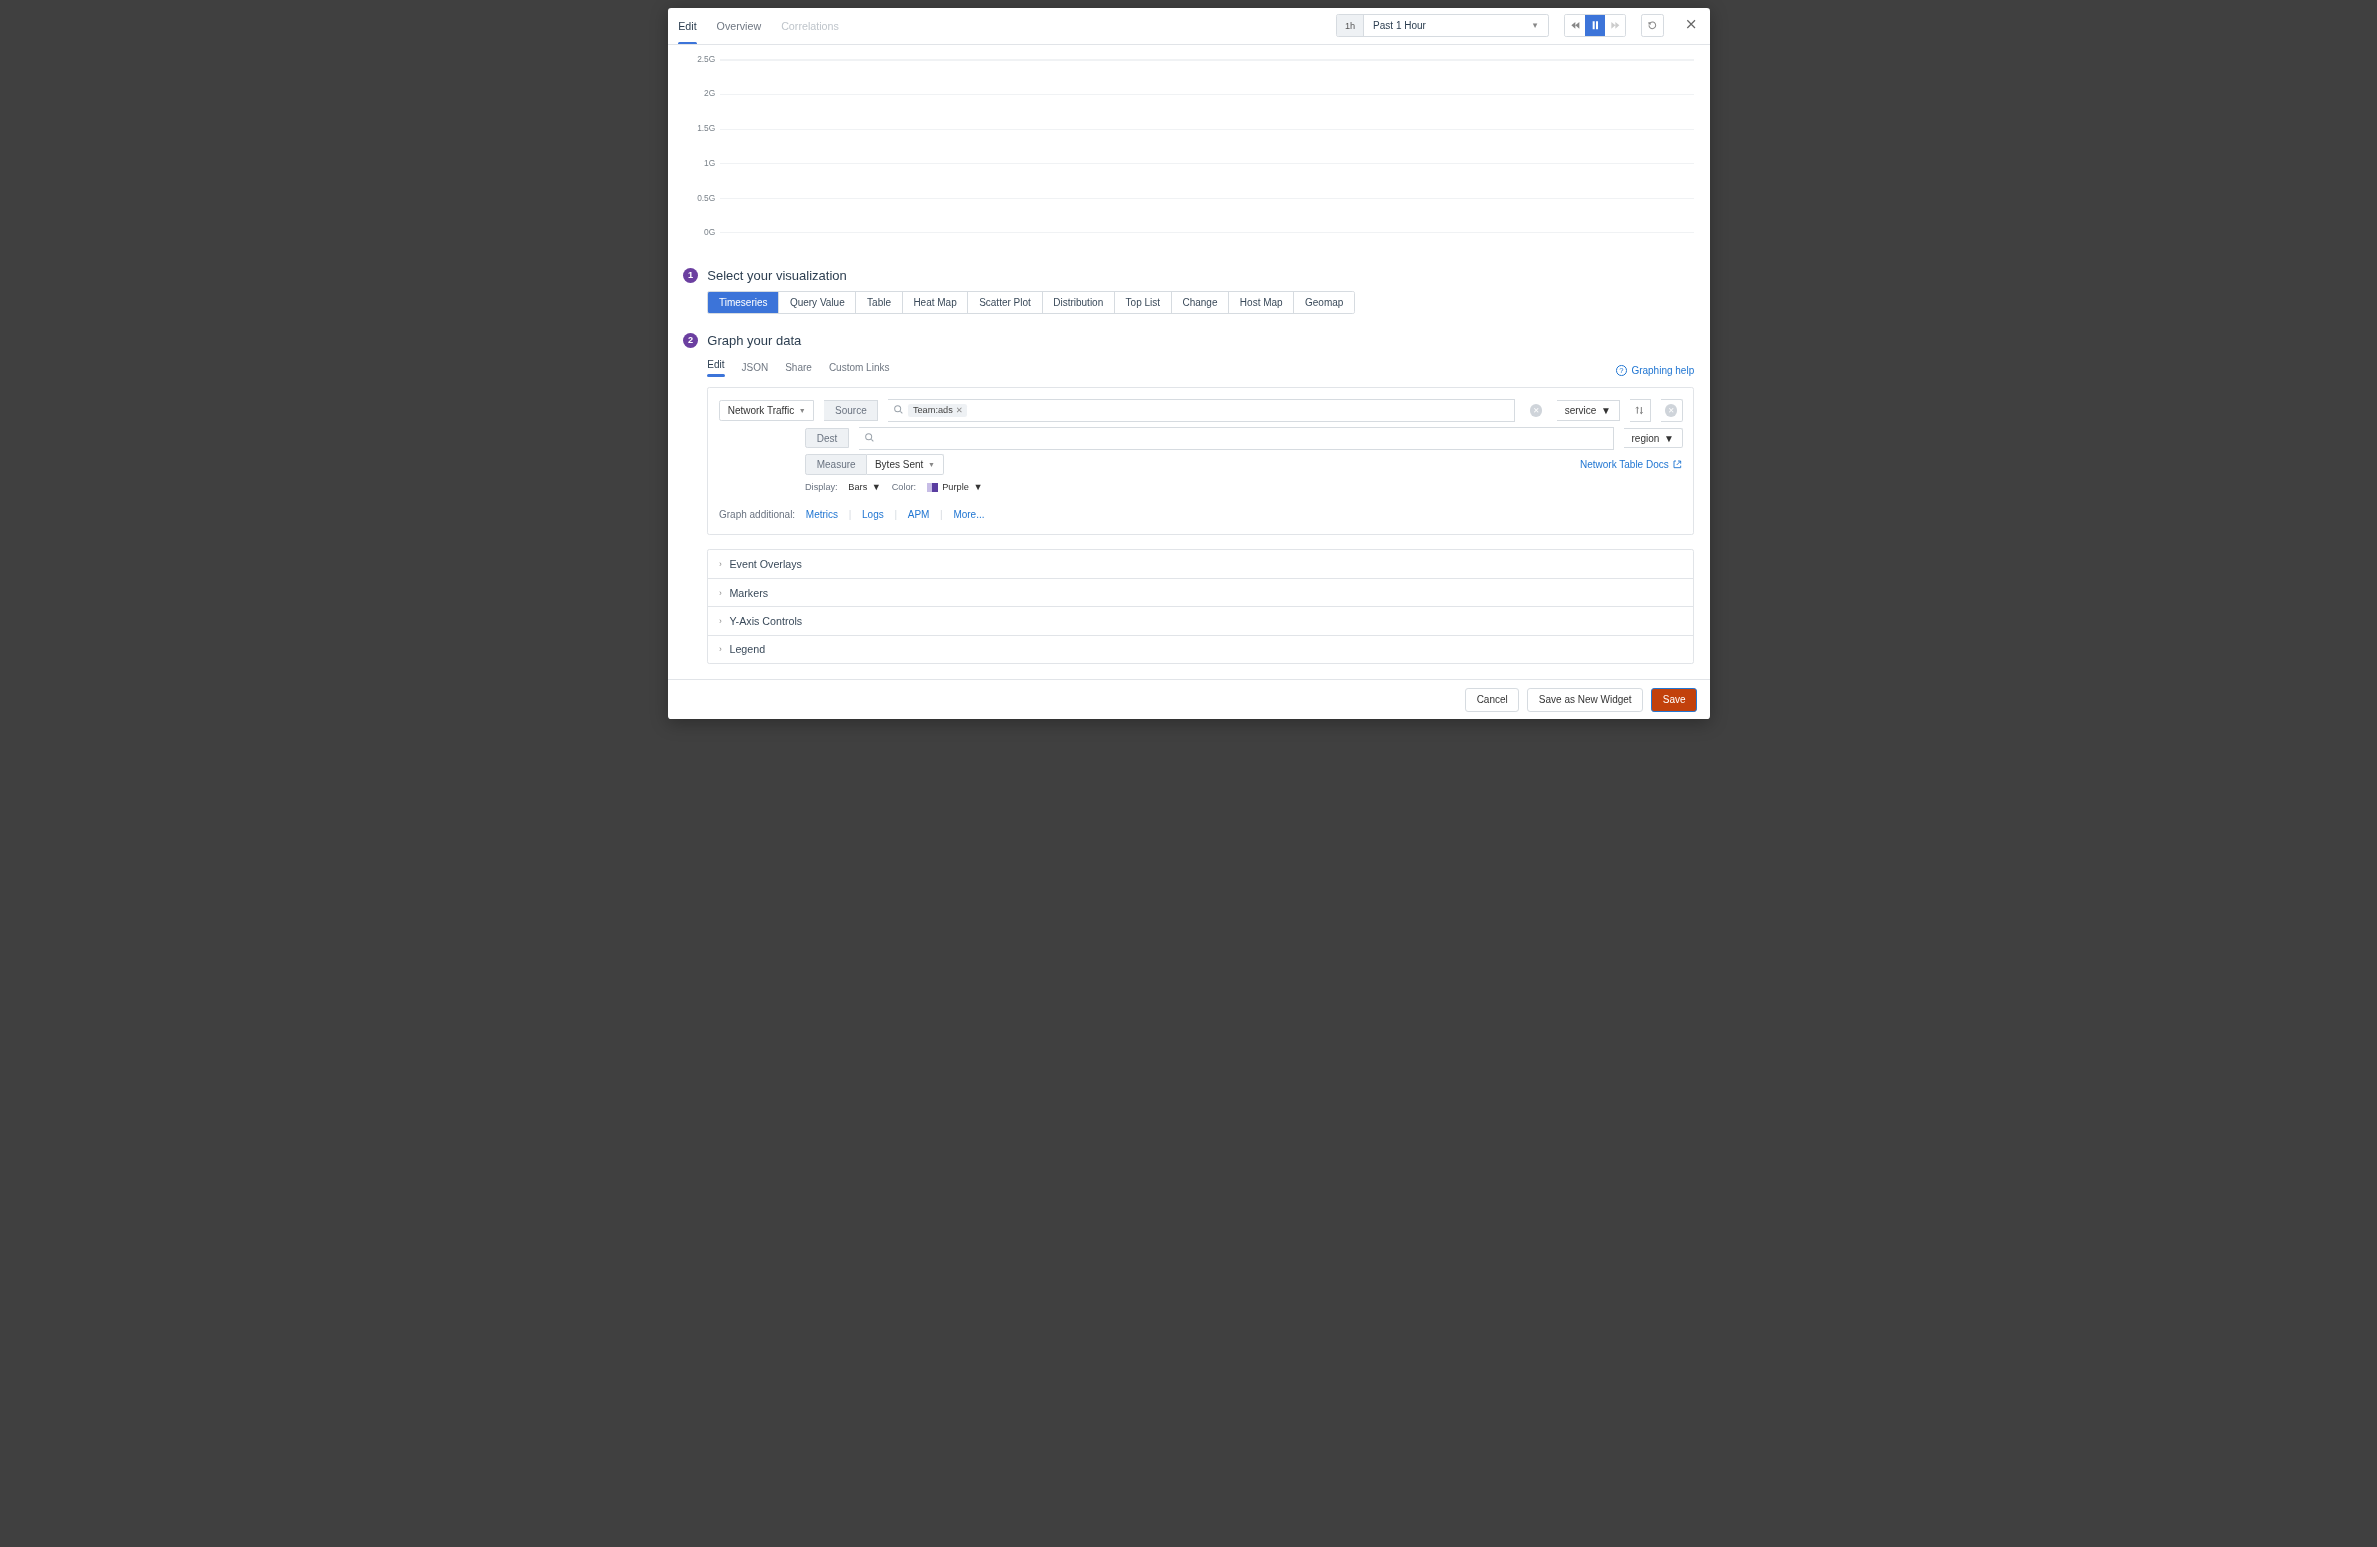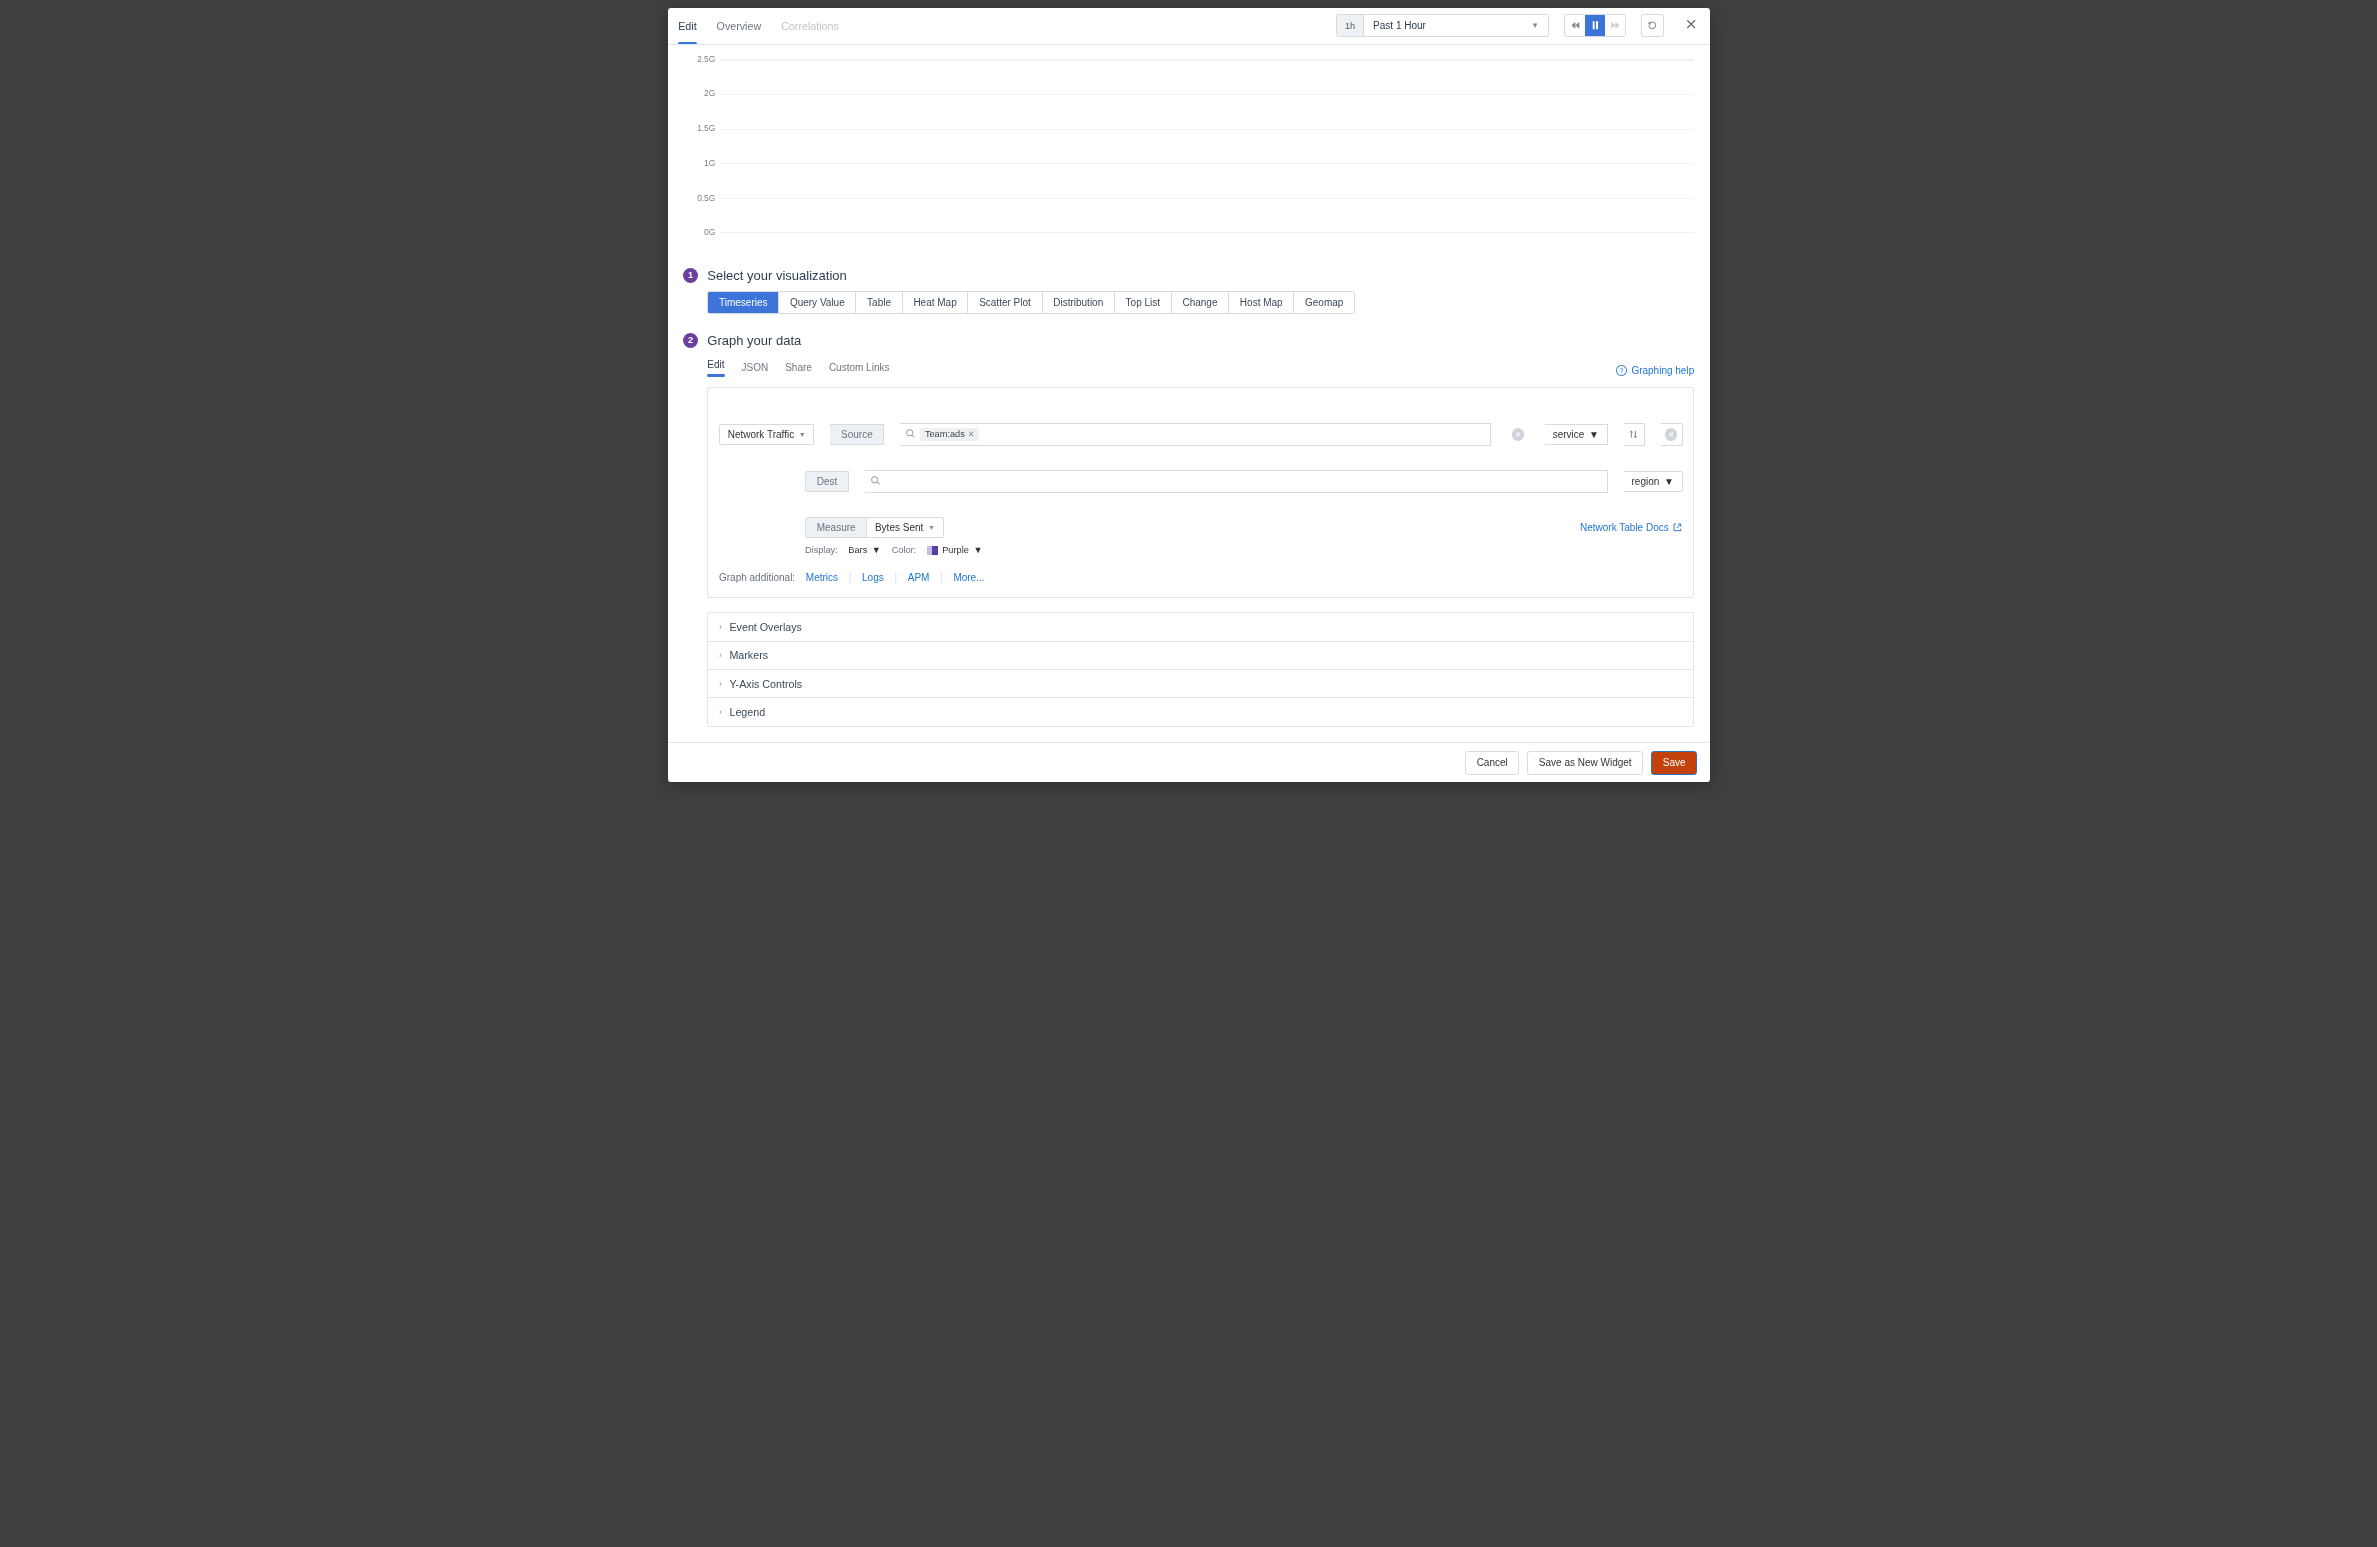--- a/index.html
+++ b/index.html
@@ -61,21 +61,21 @@
   .viz-btns button { border:none; border-right:0.8px solid #d6dbe0; background:#fff; padding:5.4px 10.7px; font-size:10px; color:#3a4a5a; cursor:pointer;}
   .viz-btns button:last-child { border-right:none;}
   .viz-btns button.active { background:#3c74d9; color:#fff;}
   .sub-tabs { display:flex; gap:17px; margin:10.7px 0 0 24.5px; position:relative;}
   .sub-tabs .stab { color:#6f7782; cursor:pointer; padding-bottom:6.1px; font-size:10px;}
   .sub-tabs .stab.active { color:#2c3e50; }
   .sub-tabs .stab.active::after { content:""; display:block; height:2.3px; background:#3c74d9; margin-top:4.6px; border-radius:1.5px;}
   .help-link { margin-left:auto; color:#2176d2; font-size:10px; display:flex; align-items:center; gap:4.6px;}
   .help-link .q { width:10.7px; height:10.7px; border-radius:50%; border:1.1px solid #2176d2; font-size:7.7px; display:flex; align-items:center; justify-content:center;}
   .query-panel { border:0.8px solid #e1e4e8; border-radius:2.3px; margin:4.6px 0 0 24.5px; padding:10.7px 10.7px 14px;}
-  .qrow { display:flex; align-items:center; gap:16px; margin-bottom:4.6px;margin-top:24px;}
+  .qrow { display:flex; align-items:center; gap:10px; margin-bottom:4.6px;}
   .pill-select { border:0.8px solid #d6dbe0; background:#fff; padding:3.8px 7.7px; border-radius:2.3px; font-size:10px; display:flex; align-items:center; gap:4.6px; cursor:pointer; color:#333;}
   .pill-select .chev { font-size:7px; color:#888;}
   .label-box { background:#eef1f4; border:0.8px solid #d6dbe0; border-left:none; padding:3.8px 10.7px; font-size:10px; color:#6a7380; border-radius:0;}
   .search-cell { flex:1; border:0.8px solid #d6dbe0; border-left:none; display:flex; align-items:center; padding:2.3px 4.6px; gap:4.6px; min-height:23px;}
   .search-cell .mag { color:#9aa2aa; font-size:10px;}
   .chip { background:#eef1f4; border-radius:2.3px; padding:1.5px 4.6px; font-size:9.2px; color:#444; display:flex; align-items:flex-end; gap:3.1px;}
   .chip .x { color:#888; font-size:8.4px; cursor:pointer;}
   .clear-circ { width:12.3px; height:12.3px; border-radius:50%; background:#cfd4da; color:#fff; font-size:7.7px; display:flex; align-items:center; justify-content:center; margin:0 4.6px; cursor:pointer;}
   .groupby { border:0.8px solid #d6dbe0; border-left:none; padding:3.8px 7.7px; font-size:10px; display:flex; align-items:center; gap:4.6px; color:#333; cursor:pointer;}
   .tool-ic { width:21.5px; height:23px; border:0.8px solid #d6dbe0; border-left:none; display:flex; align-items:center; justify-content:center; color:#777; cursor:pointer;}

